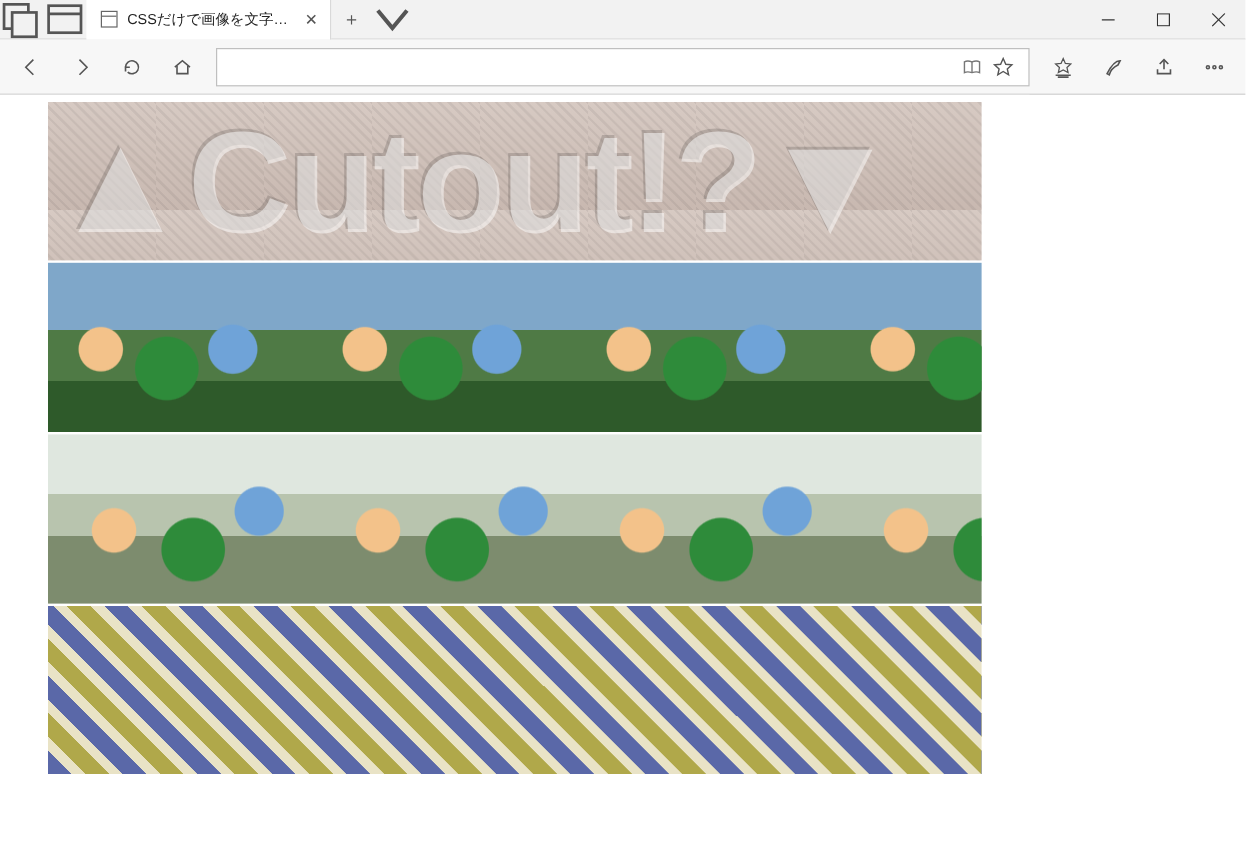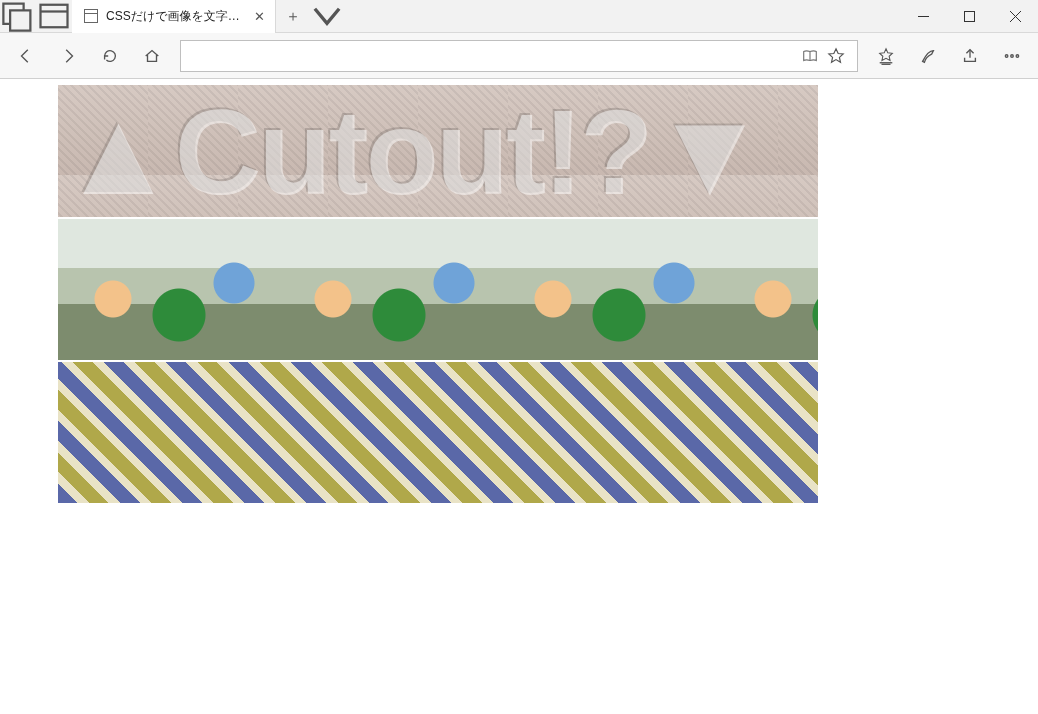--- a/index.html
+++ b/index.html
@@ -77,21 +77,21 @@
   }
   .addressbar input {
     flex: 1; border: none; outline: none; font-size: 13px; color: #333; background: transparent;
   }
   .ab-icon { width: 26px; height: 26px; display:flex; align-items:center; justify-content:center; color:#555; }
 
   
   .page {
     width: 858px; height: calc(714px - 33px - 46px);
     background: #fff;
-    padding: 6px 40px 0 58px;
+    padding: 6px 40px 0 40px;
     overflow: hidden;
   }
   .line {
     font-weight: 900;
     font-size: 120px;
     line-height: 1.1;
     letter-spacing: -3px;
     white-space: nowrap;
     -webkit-background-clip: text;
     background-clip: text;
@@ -245,15 +245,16 @@
     <svg viewBox="0 0 20 20" stroke="none" fill="#555">
         <circle cx="4" cy="10" r="1.4"></circle>
         <circle cx="10" cy="10" r="1.4"></circle>
         <circle cx="16" cy="10" r="1.4"></circle>
       </svg>
   </div>
 </div>
 
 <div class="page">
   <div class="line l1">▲Cutout!?▼</div>
+  <div class="line l2 compact">★画像の切抜♪</div>
   <div class="line l3 compact">◆画像の切抜♪</div>
   <div class="line l4 compact">◆画像の切抜♪</div>
 </div>
 
 </body></html>

